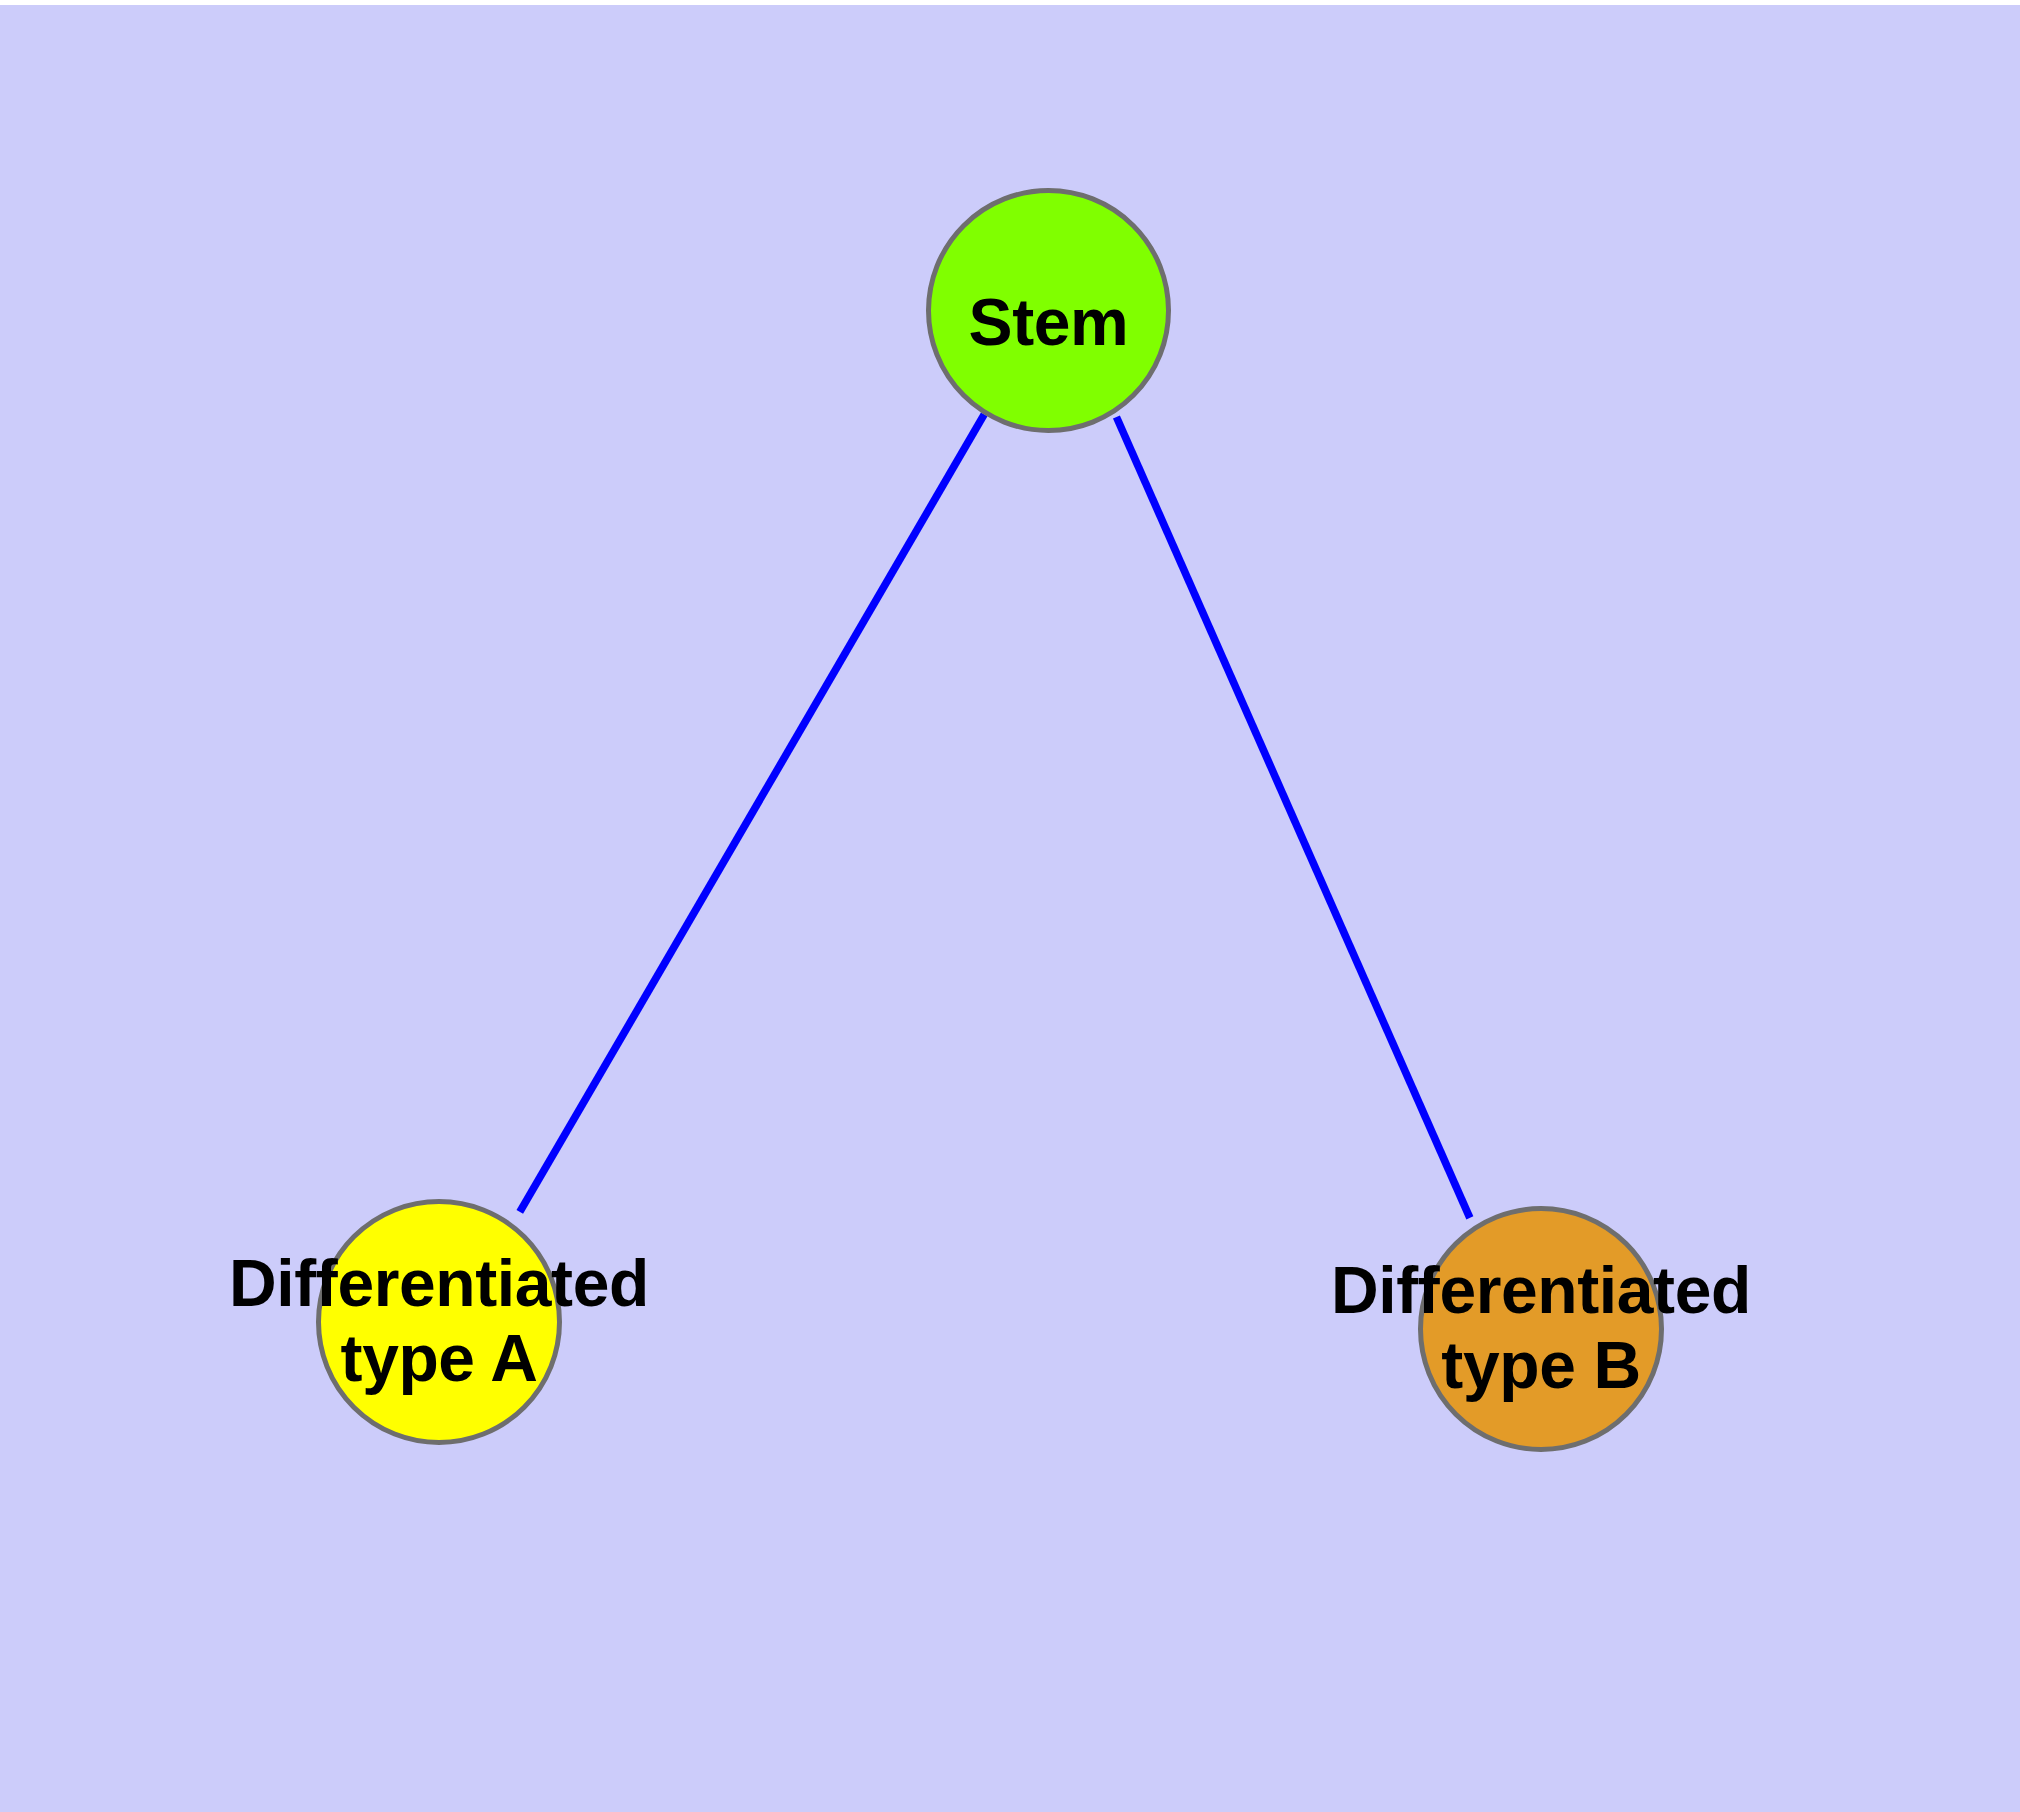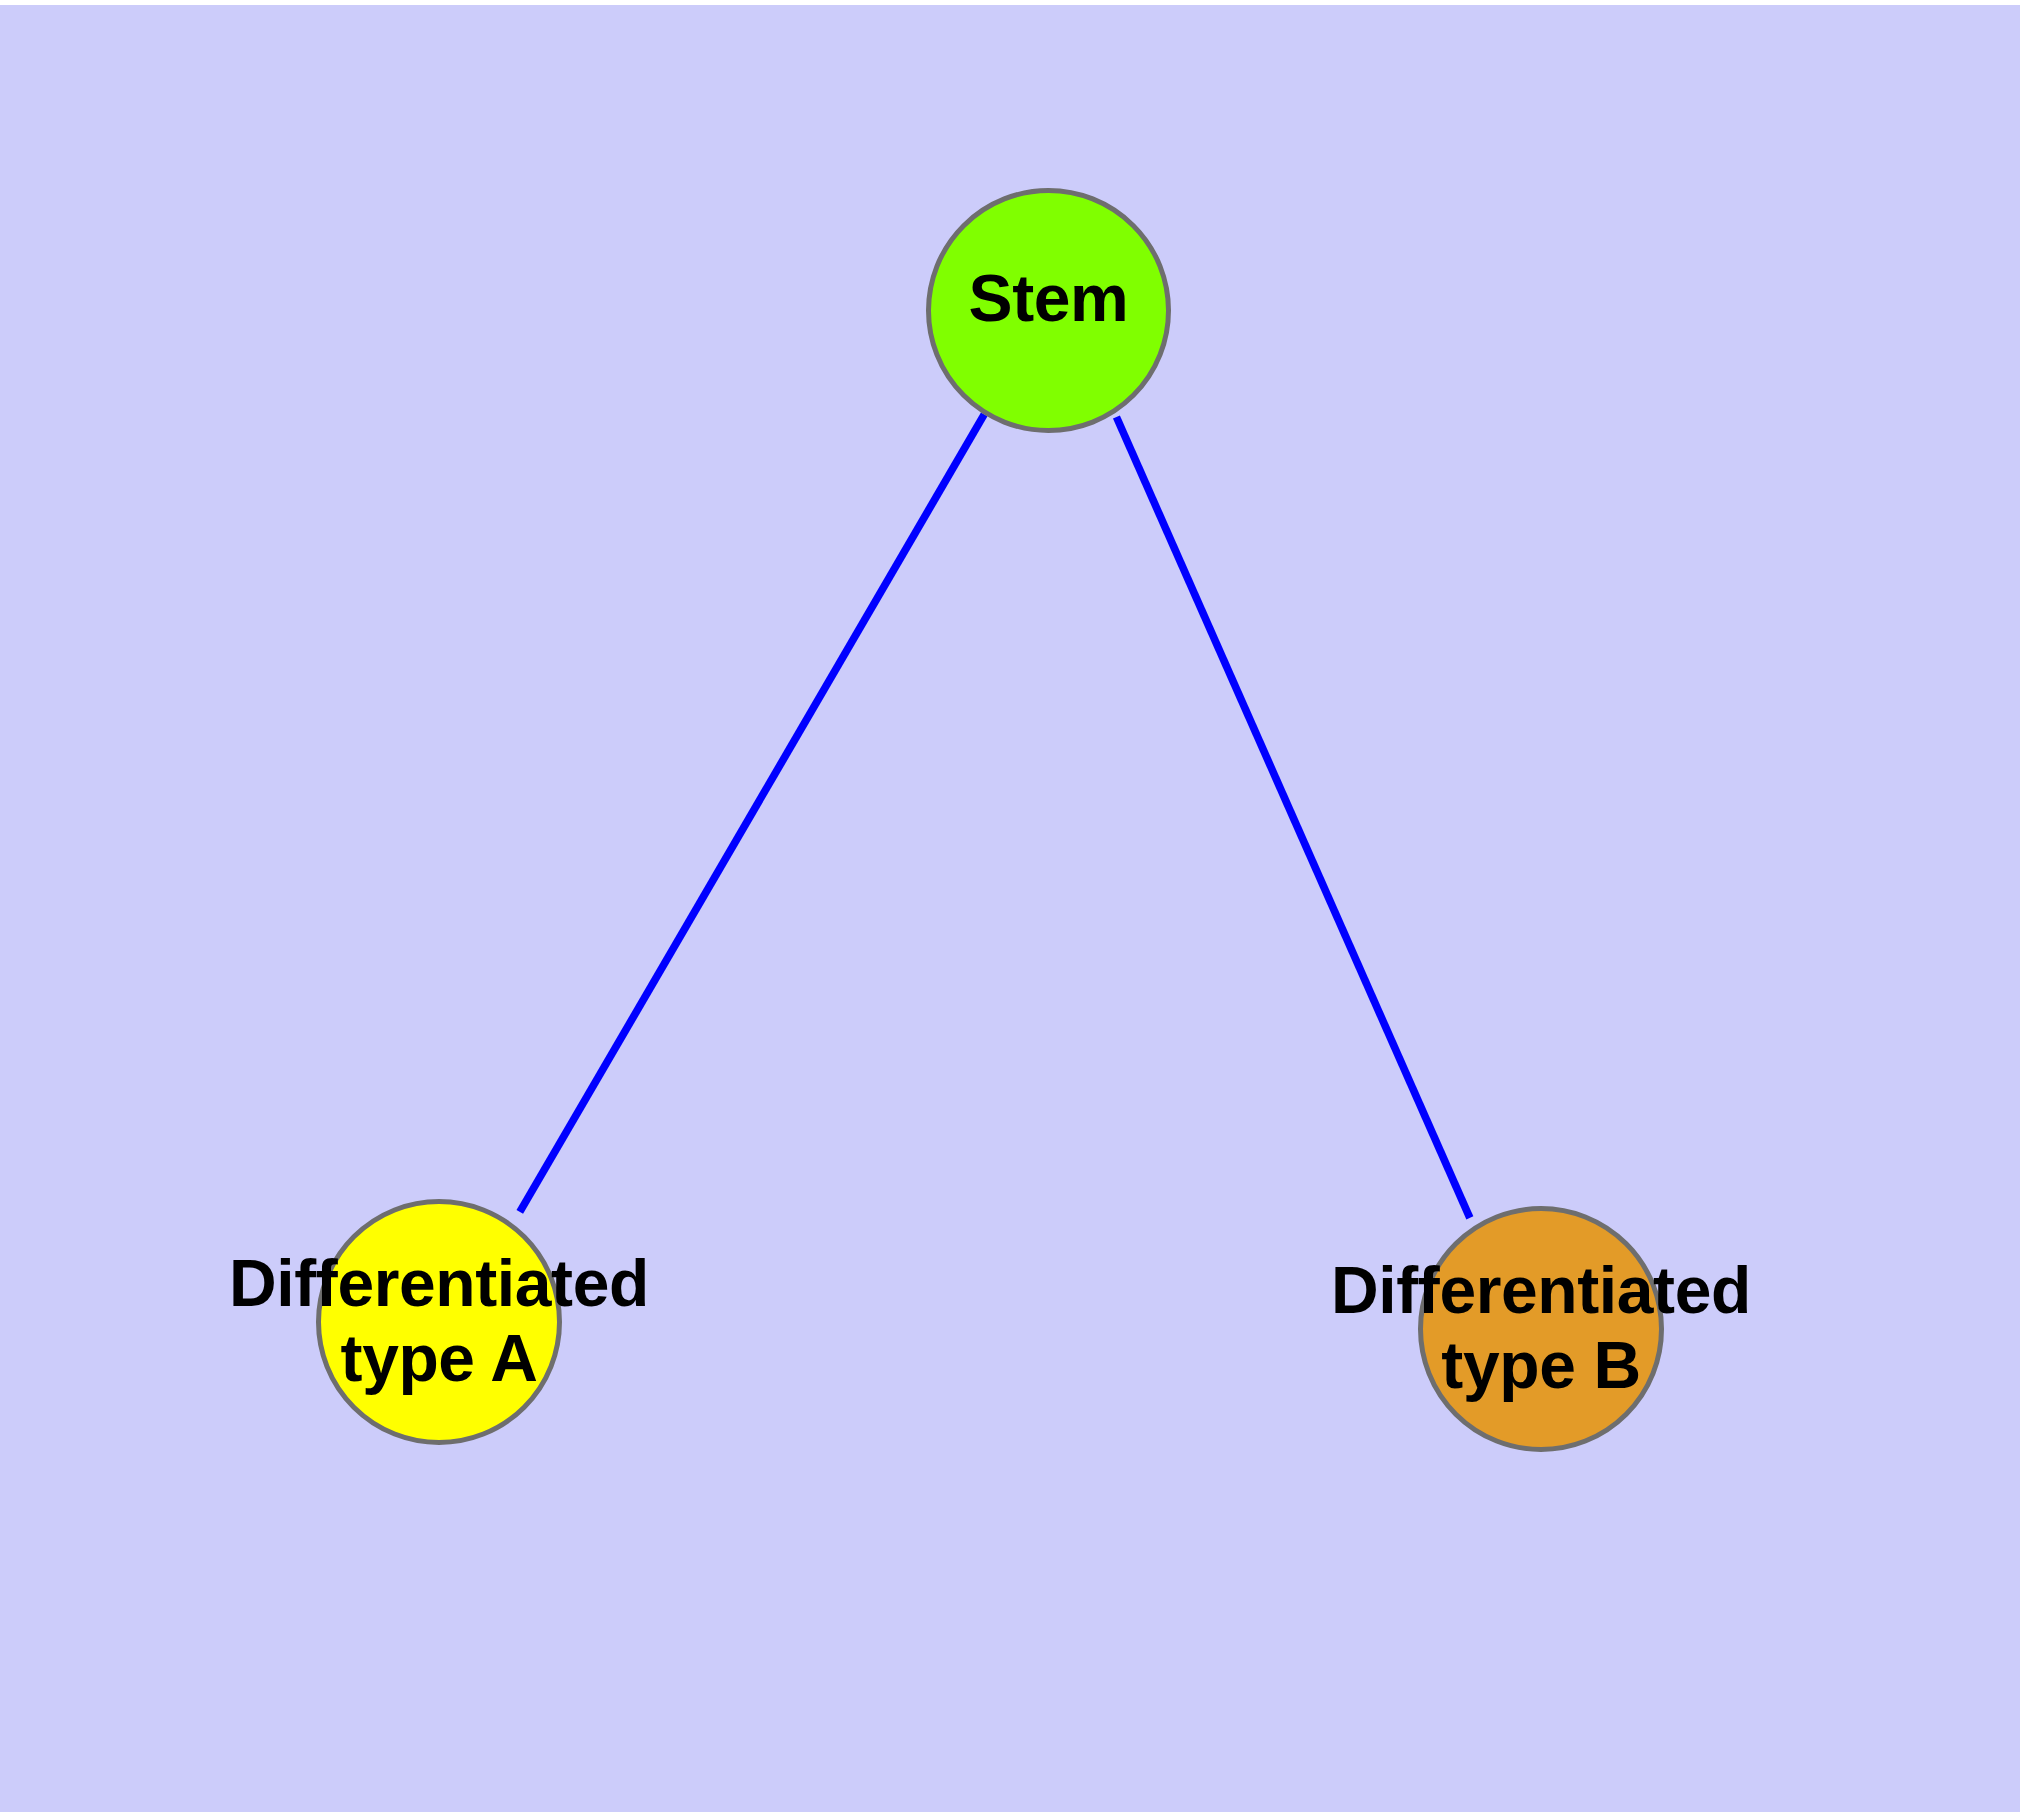--- a/index.html
+++ b/index.html
@@ -68,21 +68,21 @@
   
   #node-stem {
     left: 926px;
     top: 188px;
     width: 245px;
     height: 245px;
     background: #80ff00;
   }
   #label-stem {
     left: 794px;
-    top: 261px;
+    top: 285px;
     width: 509px;
   }
 
   
   #node-diff-a {
     left: 316px;
     top: 1199px;
     width: 246px;
     height: 246px;
     background: #ffff00;

